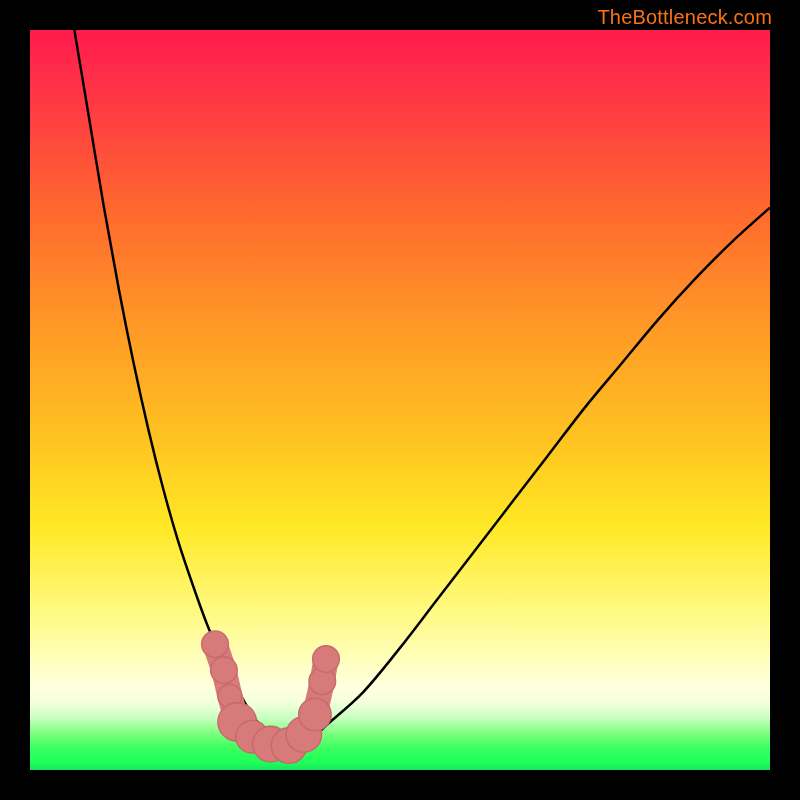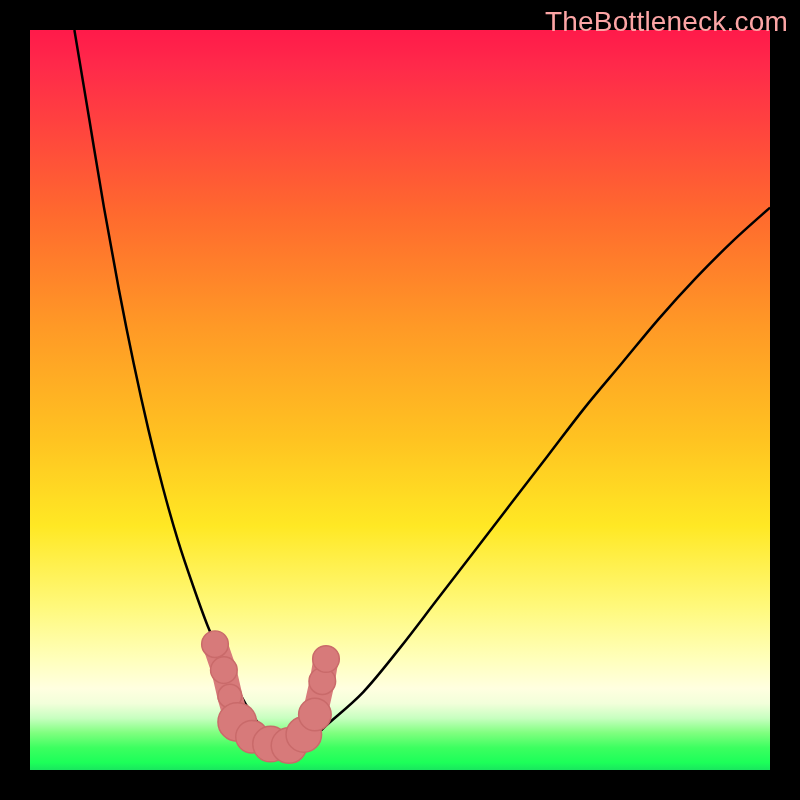--- a/index.html
+++ b/index.html
@@ -46,23 +46,23 @@
       #7fff7f 95%,
       #3cff60 97%,
       #1cff59 99%,
       #19e65f 100%
     );
   }
 
   .watermark {
     position: absolute;
     top: 6px;
-    right: 12px;
-    color: #fca5a5;
-    font-size: 28px;
+    right: 28px;
+    color: #f97316;
+    font-size: 20px;
     letter-spacing: 0.2px;
     font-weight: 500;
     user-select: none;
   }
 
   svg.curve {
     position: absolute;
     left: 0; top: 0;
     width: 100%; height: 100%;
     overflow: visible;

